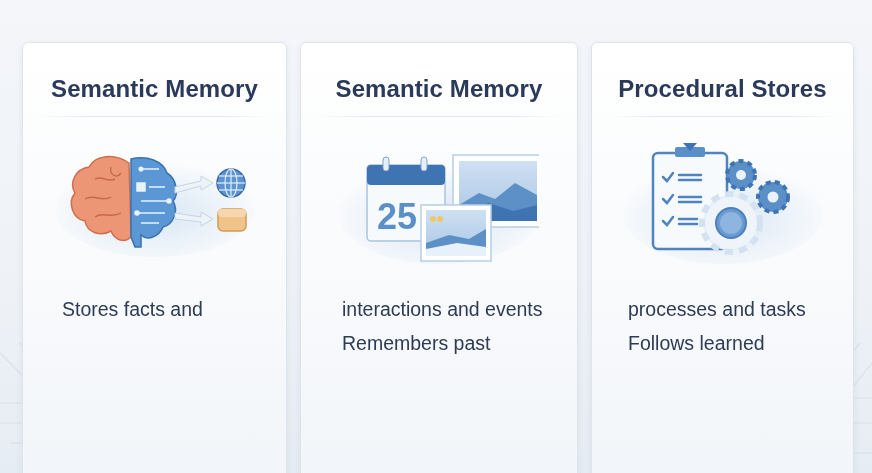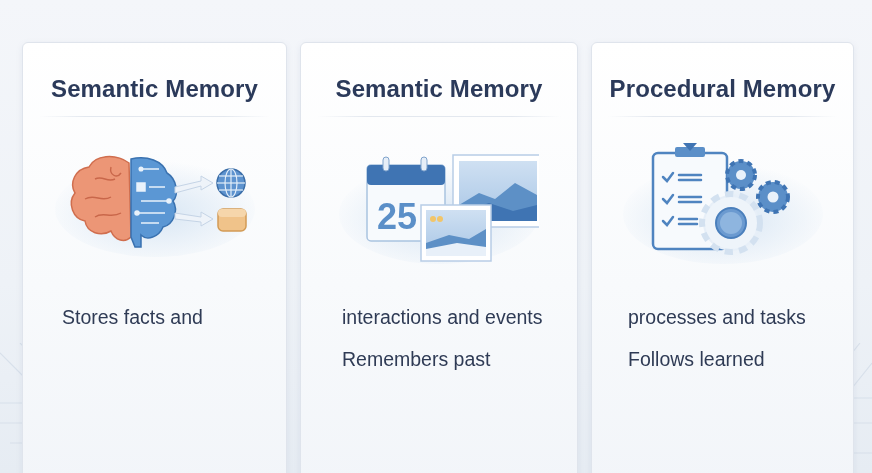--- a/index.html
+++ b/index.html
@@ -21,21 +21,21 @@
   }
   .title-rule {
     position:absolute; left:16px; right:16px; top:73px; height:1px;
     background: linear-gradient(90deg, rgba(220,226,235,0), #e3e8ef 20%, #e3e8ef 80%, rgba(220,226,235,0));
   }
   .illus { position:absolute; left:0; right:0; top:96px; height:130px;text-align:center; }
   .illus svg { display:block; margin:0 auto; }
   .desc {
     position:absolute; top:249px; font-size:19.5px; line-height:34px; color:#2f3b55;
   }
-  .desc span { display:block; white-space:nowrap;margin-top:8px; }
+  .desc span { display:block; white-space:nowrap; }
 </style>
 </head>
 <body>
 
 <svg class="circuit" viewBox="0 0 872 130">
   <g stroke="#c9d4e2" stroke-width="1.2" fill="none">
     <path d="M0 60 L60 60 L80 40 L140 40"></path>
     <path d="M0 80 L120 80 L140 95 L230 95"></path>
     <path d="M10 100 L90 100 L110 115 L200 115"></path>
     <path d="M160 20 L260 20"></path>
@@ -154,21 +154,21 @@
       </g>
     </svg>
   </div>
   <div class="desc" style="left:41px;">
     <span>interactions and events</span>
     <span>Remembers past</span>
   </div>
 </div>
 
 <div class="card" style="left:591px; width:261px;">
-  <div class="card-title">Procedural Memory</div>
+  <div class="card-title">Procedural Stores</div>
   <div class="title-rule"></div>
   <div class="illus">
     <svg width="200" height="130" viewBox="0 0 200 130">
       <defs>
         <radialGradient id="glow3" cx="50%" cy="55%" r="55%">
           <stop offset="0" stop-color="#d8e6f4"></stop>
             <stop offset="1" stop-color="#d8e6f4" stop-opacity="0"></stop>
         </radialGradient>
       </defs>
       <ellipse cx="100" cy="75" rx="100" ry="50" fill="url(#glow3)"></ellipse>

